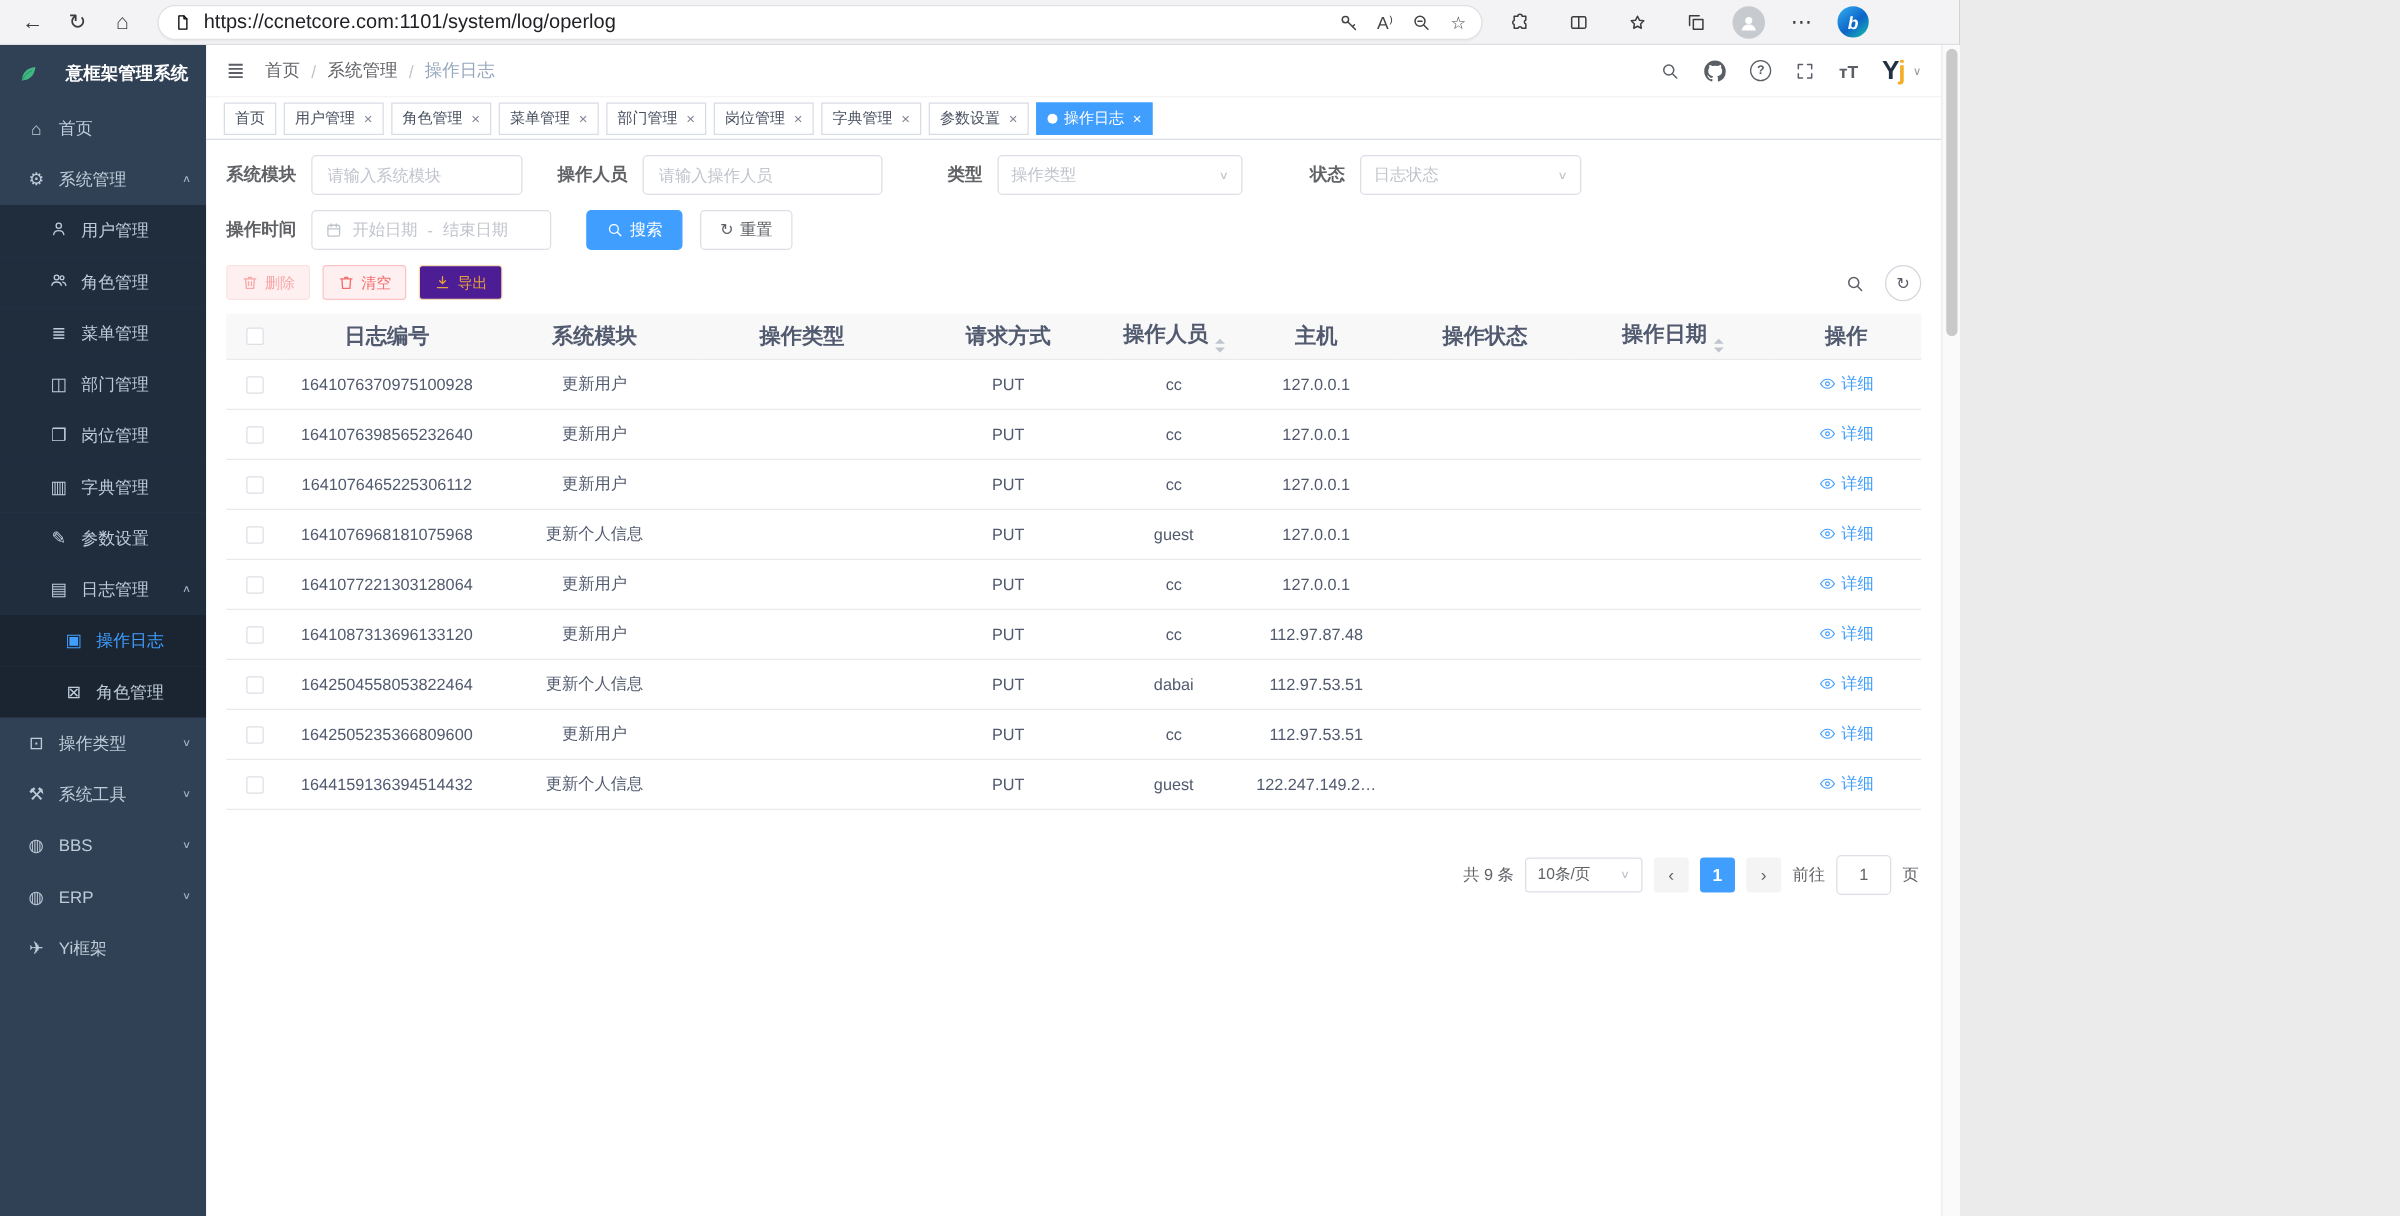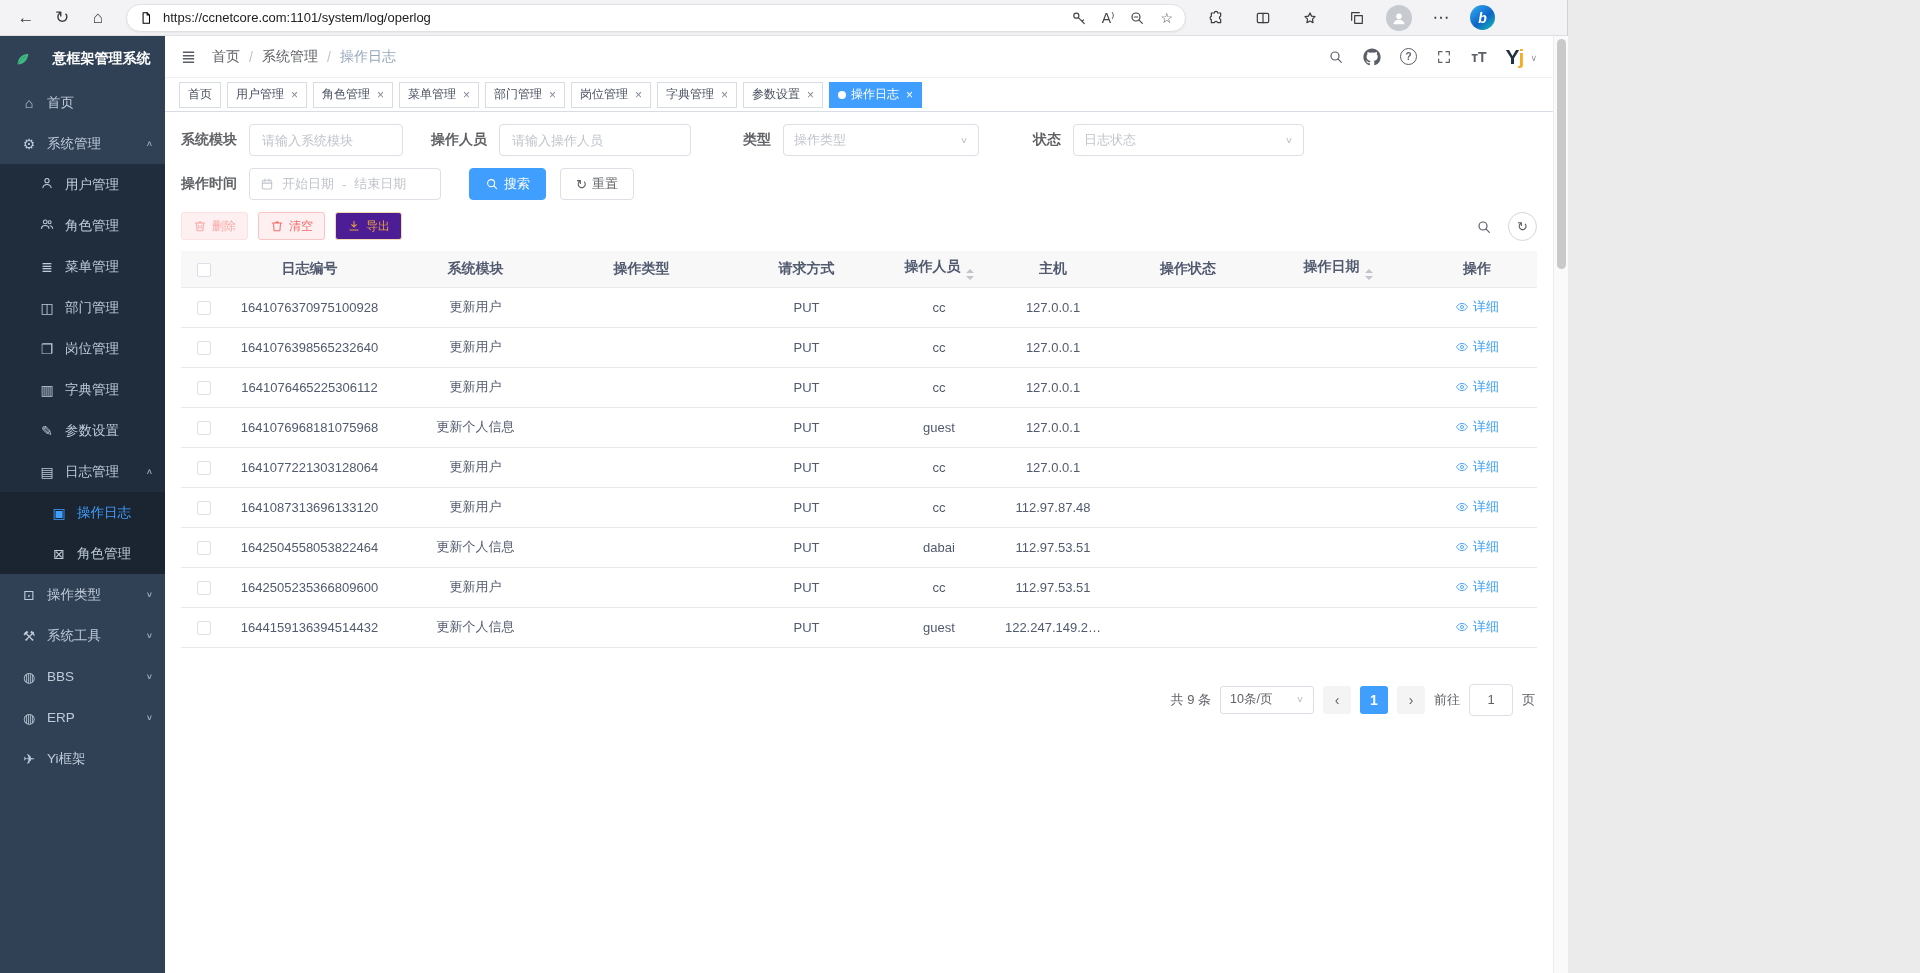--- a/index.html
+++ b/index.html
@@ -2,21 +2,21 @@
 <html><head>
 <meta charset="utf-8">
 <style>
 *{margin:0;padding:0;box-sizing:border-box}
 html,body{width:1920px;height:973px;overflow:hidden;background:#ebebec;font-family:"Liberation Sans","DejaVu Sans",sans-serif}
 .window{width:1568px;height:973px;background:#fff;position:relative;border-right:1px solid #d2d2d2}
 
 .chrome{height:36px;background:#f3f3f5;border-bottom:1px solid #dfdfe2;display:flex;align-items:center;padding:0 8px}
 .nav-btn{width:36px;height:30px;display:flex;align-items:center;justify-content:center;font-size:17px;color:#3c3c3c;border:none;background:none;border-radius:4px;cursor:pointer}
 .pill{flex:0 0 1060px;height:28px;margin-left:10px;background:#fff;border:1px solid #e1e1e4;border-radius:14px;display:flex;align-items:center;padding:0 12px;gap:10px;box-shadow:0 1px 2px rgba(0,0,0,.05)}
-.url{flex:1;font-size:13px;color:#202124;white-space:nowrap;overflow:hidden}
+.url{flex:1;font-size:16px;color:#202124;white-space:nowrap;overflow:hidden}
 .pill-ic{display:flex;align-items:center;gap:15px;color:#444}
 .chrome-right{display:flex;align-items:center;gap:11px;margin-left:12px;color:#3c3c3c}
 .sv{stroke:currentColor;fill:none;stroke-width:1.8;stroke-linecap:round;stroke-linejoin:round}
 .s14{width:14px;height:14px}.s16{width:16px;height:16px}.s18{width:18px;height:18px}
 .glyph{font-size:14px;line-height:1}
 .avatar{width:26px;height:26px;border-radius:50%;background:#c7cacf;display:flex;align-items:center;justify-content:center;cursor:pointer}
 .bing{width:25px;height:25px;border-radius:50%;background:linear-gradient(140deg,#35b2f2,#0d64c8 55%,#16c2ad);color:#fff;font-weight:700;font-style:italic;font-size:14px;display:flex;align-items:center;justify-content:center;cursor:pointer}
 
 .app{position:absolute;top:36px;left:0;width:1568px;bottom:0;display:flex}
 .sidebar{width:165px;background:#304156;flex:none;overflow:hidden}
@@ -63,21 +63,21 @@
 .btn.sm{height:28px;padding:0 11px;font-size:12px;border-radius:3px}
 .btn.danger-plain{background:#fef0f0;border-color:#fbc4c4;color:#f56c6c}
 .btn.danger-plain.disabled{color:#f9a7a7;border-color:#fde2e2;cursor:not-allowed}
 .btn.warning-plain{background:#4c1d95;border-color:#f5dab1;color:#e6a23c}
 .toolbar{display:flex;margin-bottom:10px;gap:10px}
 .toolbar-right{margin-left:auto;display:flex;align-items:center;gap:10px;color:#5a5e66}
 .icbtn{width:29px;height:29px;display:flex;align-items:center;justify-content:center;border-radius:50%;border:none;background:none;color:#5a5e66;cursor:pointer;font-size:15px}
 .icbtn.ring{border:1px solid #d3d6db;font-size:13px}
 
 table{width:100%;border-collapse:collapse;table-layout:fixed}
-th{height:36px;background:#f8f8f9;color:#515a6e;font-size:14px;font-weight:700;border-bottom:1px solid #e8eaec;text-align:center;padding:0 4px}
+th{height:36px;background:#f8f8f9;color:#515a6e;font-size:17px;font-weight:700;border-bottom:1px solid #e8eaec;text-align:center;padding:0 4px}
 td{height:40px;font-size:13px;color:#515a6e;text-align:center;border-bottom:1px solid #e8eaec;padding:0 4px;overflow:hidden;white-space:nowrap;text-overflow:ellipsis}
 th:nth-child(1){width:46px}th:nth-child(2){width:165px}th:nth-child(3){width:167px}
 th:nth-child(4){width:165px}th:nth-child(5){width:165px}th:nth-child(6){width:100px}
 th:nth-child(7){width:128px}th:nth-child(8){width:142px}th:nth-child(9){width:158px}
 .checkbox{width:14px;height:14px;border:1px solid #dcdfe6;border-radius:2px;display:inline-block;background:#fff;vertical-align:middle;cursor:pointer}
 .detail{color:#409eff;display:inline-flex;align-items:center;gap:4px;cursor:pointer;text-decoration:none;font-size:13px}
 .eye{width:14px;height:14px;stroke:#409eff;fill:none;stroke-width:1.6}
 .sort{display:inline-flex;flex-direction:column;margin-left:5px;vertical-align:-2px;cursor:pointer}
 .sort i{width:0;height:0;border:4px solid transparent;display:block}
 .sort .su{border-bottom-color:#c0c4cc;border-top-width:0;margin-bottom:3px}
@@ -327,36 +327,36 @@
             <span>操作日志</span>
             <span class="x">×</span>
           </span>
       </div>
 
       <div class="content">
 
         <div class="frow">
           <div class="fitem">
               <span class="flabel">系统模块</span>
-              <input class="real" style="width: 154px;" placeholder="请输入系统模块">
+              <input class="real" style="width: 169px;" placeholder="请输入系统模块">
             </div>
           <div class="fitem">
               <span class="flabel">操作人员</span>
               <input class="real" style="width: 192px;" placeholder="请输入操作人员">
             </div>
           <div class="fitem" style="margin-left:24px">
               <span class="flabel">类型</span>
               <span class="tbox sel" style="width:196px">
                 <span>操作类型</span>
                 <span class="chev">∨</span>
               </span>
             </div>
           <div class="fitem" style="margin-left:26px;margin-right:0">
               <span class="flabel">状态</span>
-              <span class="tbox sel" style="width:231px">
+              <span class="tbox sel" style="width:177px">
                 <span>日志状态</span>
                 <span class="chev">∨</span>
               </span>
             </div>
         </div>
 
         <div class="frow">
           <div class="fitem">
               <span class="flabel">操作时间</span>
             <span class="tbox date" style="width:192px">

